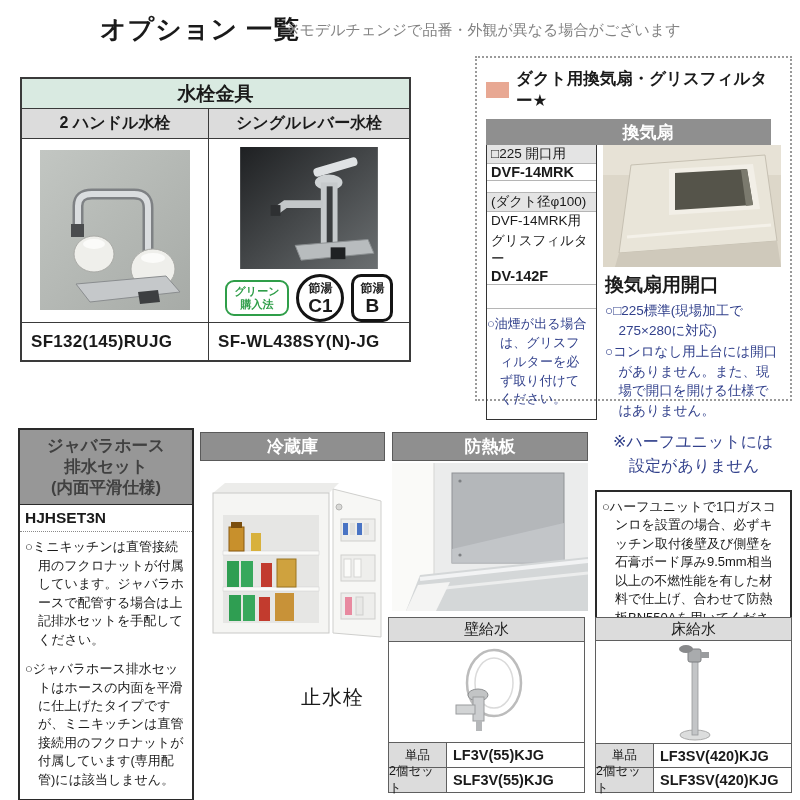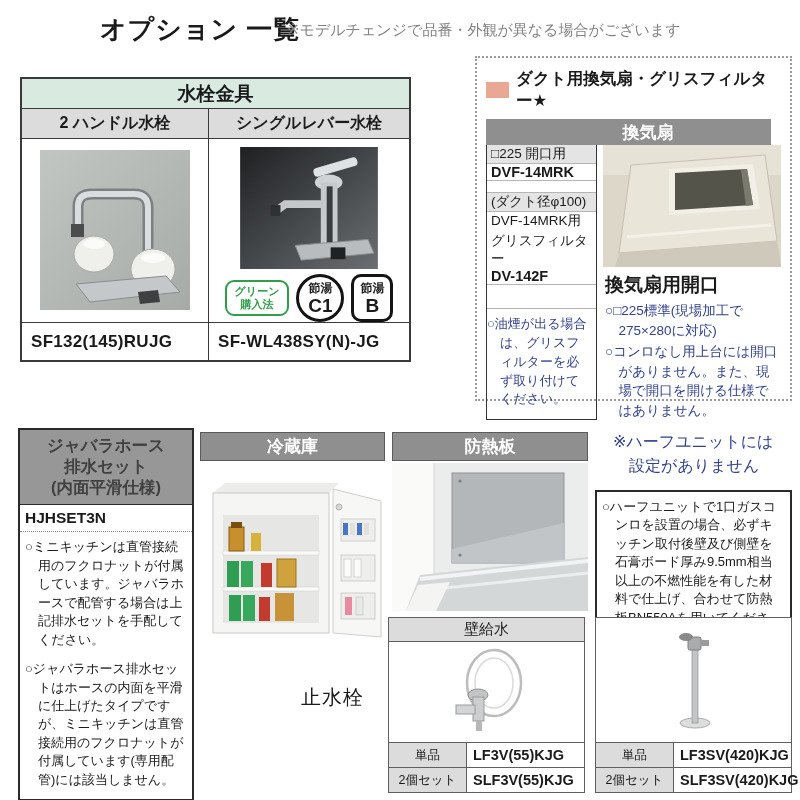--- a/index.html
+++ b/index.html
@@ -81,21 +81,21 @@
 
   
   .stop-label { position:absolute; left:301px; top:684px; font-size:20px; letter-spacing:1px; }
   .valve-table { position:absolute; top:617px; width:197px; height:176px; border:1px solid #5f5f5f;
     background:#fff; display:flex; flex-direction:column; }
   .wall-table { left:388px; } .floor-table { left:595px; }
   .valve-head { height:24px; background:#dcdcdc; border-bottom:1px solid #5f5f5f;
     display:flex; align-items:center; justify-content:center; font-size:15px; }
   .valve-img { flex:1; display:flex; align-items:center; justify-content:center; }
   .valve-row { height:25px; border-top:1px solid #5f5f5f; display:flex; }
-  .valve-label { width:78px; background:#dcdcdc; border-right:1px solid #5f5f5f; flex:none;
+  .valve-label { width:58px; background:#dcdcdc; border-right:1px solid #5f5f5f; flex:none;
     display:flex; align-items:center; justify-content:center; font-size:12.5px; }
   .valve-value { flex:1; display:flex; align-items:center; padding-left:6px; font-size:14.5px; font-weight:bold; }
 </style>
 </head>
 <body>
 
 <div class="page">
 
   <div class="page-title">オプション 一覧</div>
   <div class="page-disclaimer">※モデルチェンジで品番・外観が異なる場合がございます</div>
@@ -284,20 +284,21 @@
       <div class="valve-label">単品</div>
       <div class="valve-value">LF3V(55)KJG</div>
     </div>
     <div class="valve-row">
       <div class="valve-label">2個セット</div>
       <div class="valve-value">SLF3V(55)KJG</div>
     </div>
   </div>
 
   <div class="valve-table floor-table">
+    <div class="valve-head">床給水</div>
     <div class="valve-img">
       <svg width="110" height="102" viewBox="0 0 110 102">
         <ellipse cx="56" cy="94" rx="15" ry="5" fill="#dcdddd" stroke="#ababab"></ellipse>
         <rect x="53" y="18" width="6" height="76" fill="#c3c5c7" stroke="#97999b" stroke-width="0.8"></rect>
         <rect x="49" y="8" width="13" height="13" rx="2" fill="#a9abad" stroke="#7d7f81"></rect>
         <ellipse cx="47" cy="8" rx="7" ry="4" fill="#88898b"></ellipse>
         <rect x="61" y="11" width="9" height="6" fill="#9a9c9e"></rect>
       </svg>
     </div>
     <div class="valve-row">

